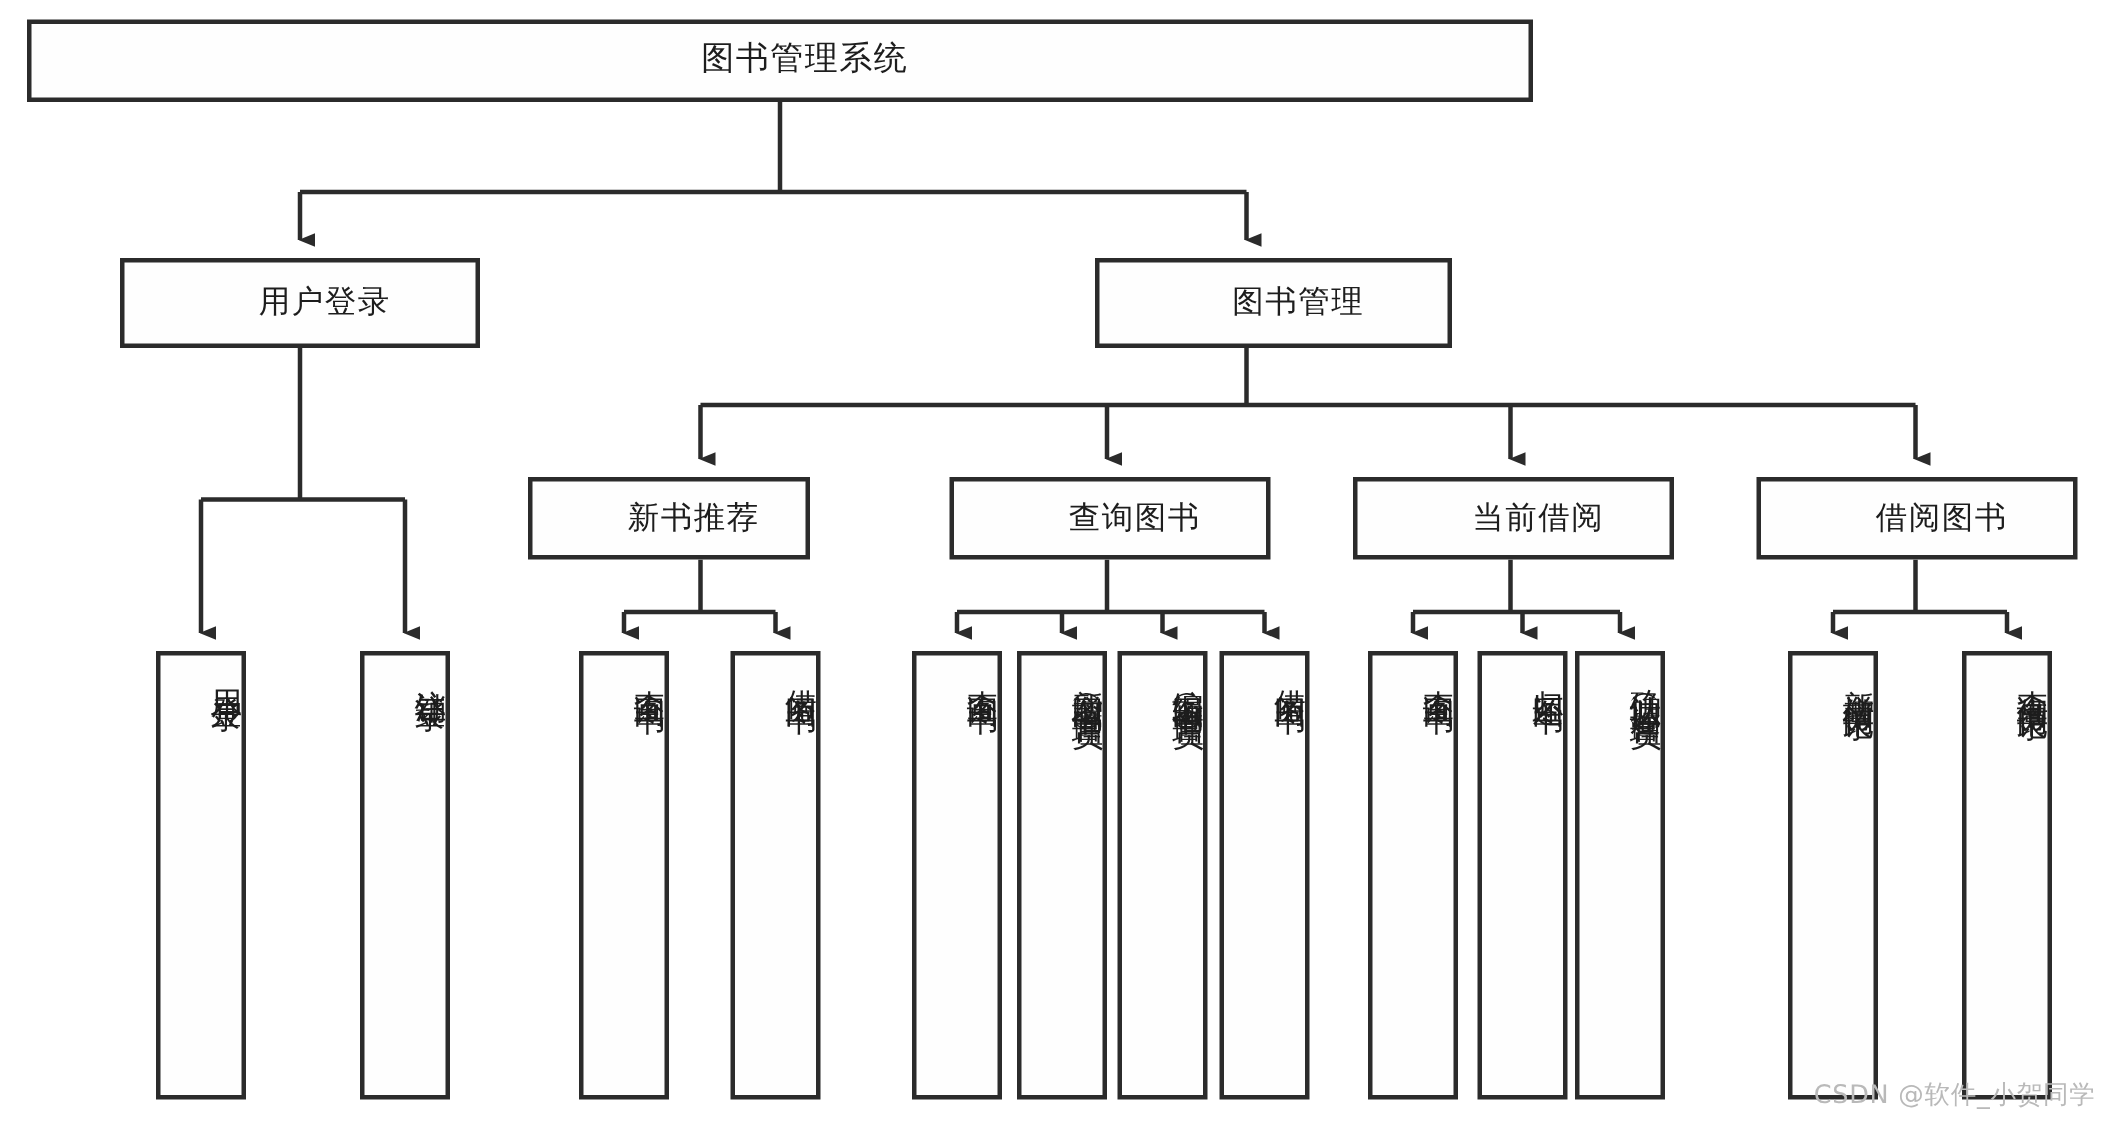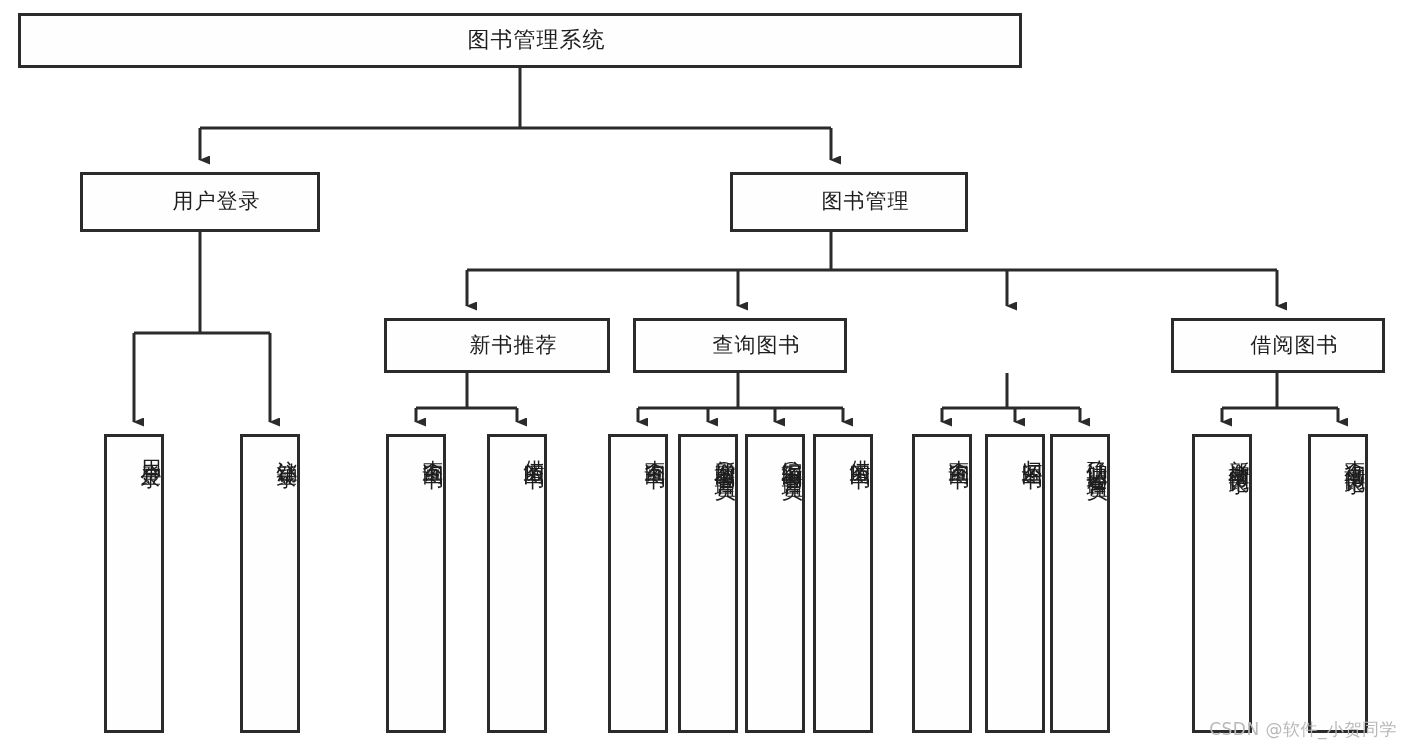--- a/index.html
+++ b/index.html
@@ -133,25 +133,28 @@
     <span class="node-label">图书管理系统</span>
   </div>
 
   <div class="node" style="left:80px; top:172px; width:240px; height:60px;">
     <span class="node-label">用户登录</span>
   </div>
   <div class="node" style="left:712px; top:172px; width:238px; height:60px;margin-left:18px;">
     <span class="node-label">图书管理</span>
   </div>
 
-  <div class="node" style="left:384px; top:318px; width:226px; height:55px;">
+  <div class="node" style="left:352px; top:318px; width:188px; height:55px;">
     <span class="node-label">新书推荐</span>
   </div>
   <div class="node" style="left:633px; top:318px; width:214px; height:55px;">
     <span class="node-label">查询图书</span>
+  </div>
+  <div class="node" style="left:902px; top:318px; width:214px; height:55px;">
+    <span class="node-label">当前借阅</span>
   </div>
   <div class="node" style="left:1171px; top:318px; width:214px; height:55px;">
     <span class="node-label">借阅图书</span>
   </div>
 
   <div class="node leaf" style="left:104px; top:434px; width:60px; height:299px;">
     <span class="node-label">用户登录</span>
   </div>
   <div class="node leaf" style="left:240px; top:434px; width:60px; height:299px;">
     <span class="node-label">注销登录</span>

